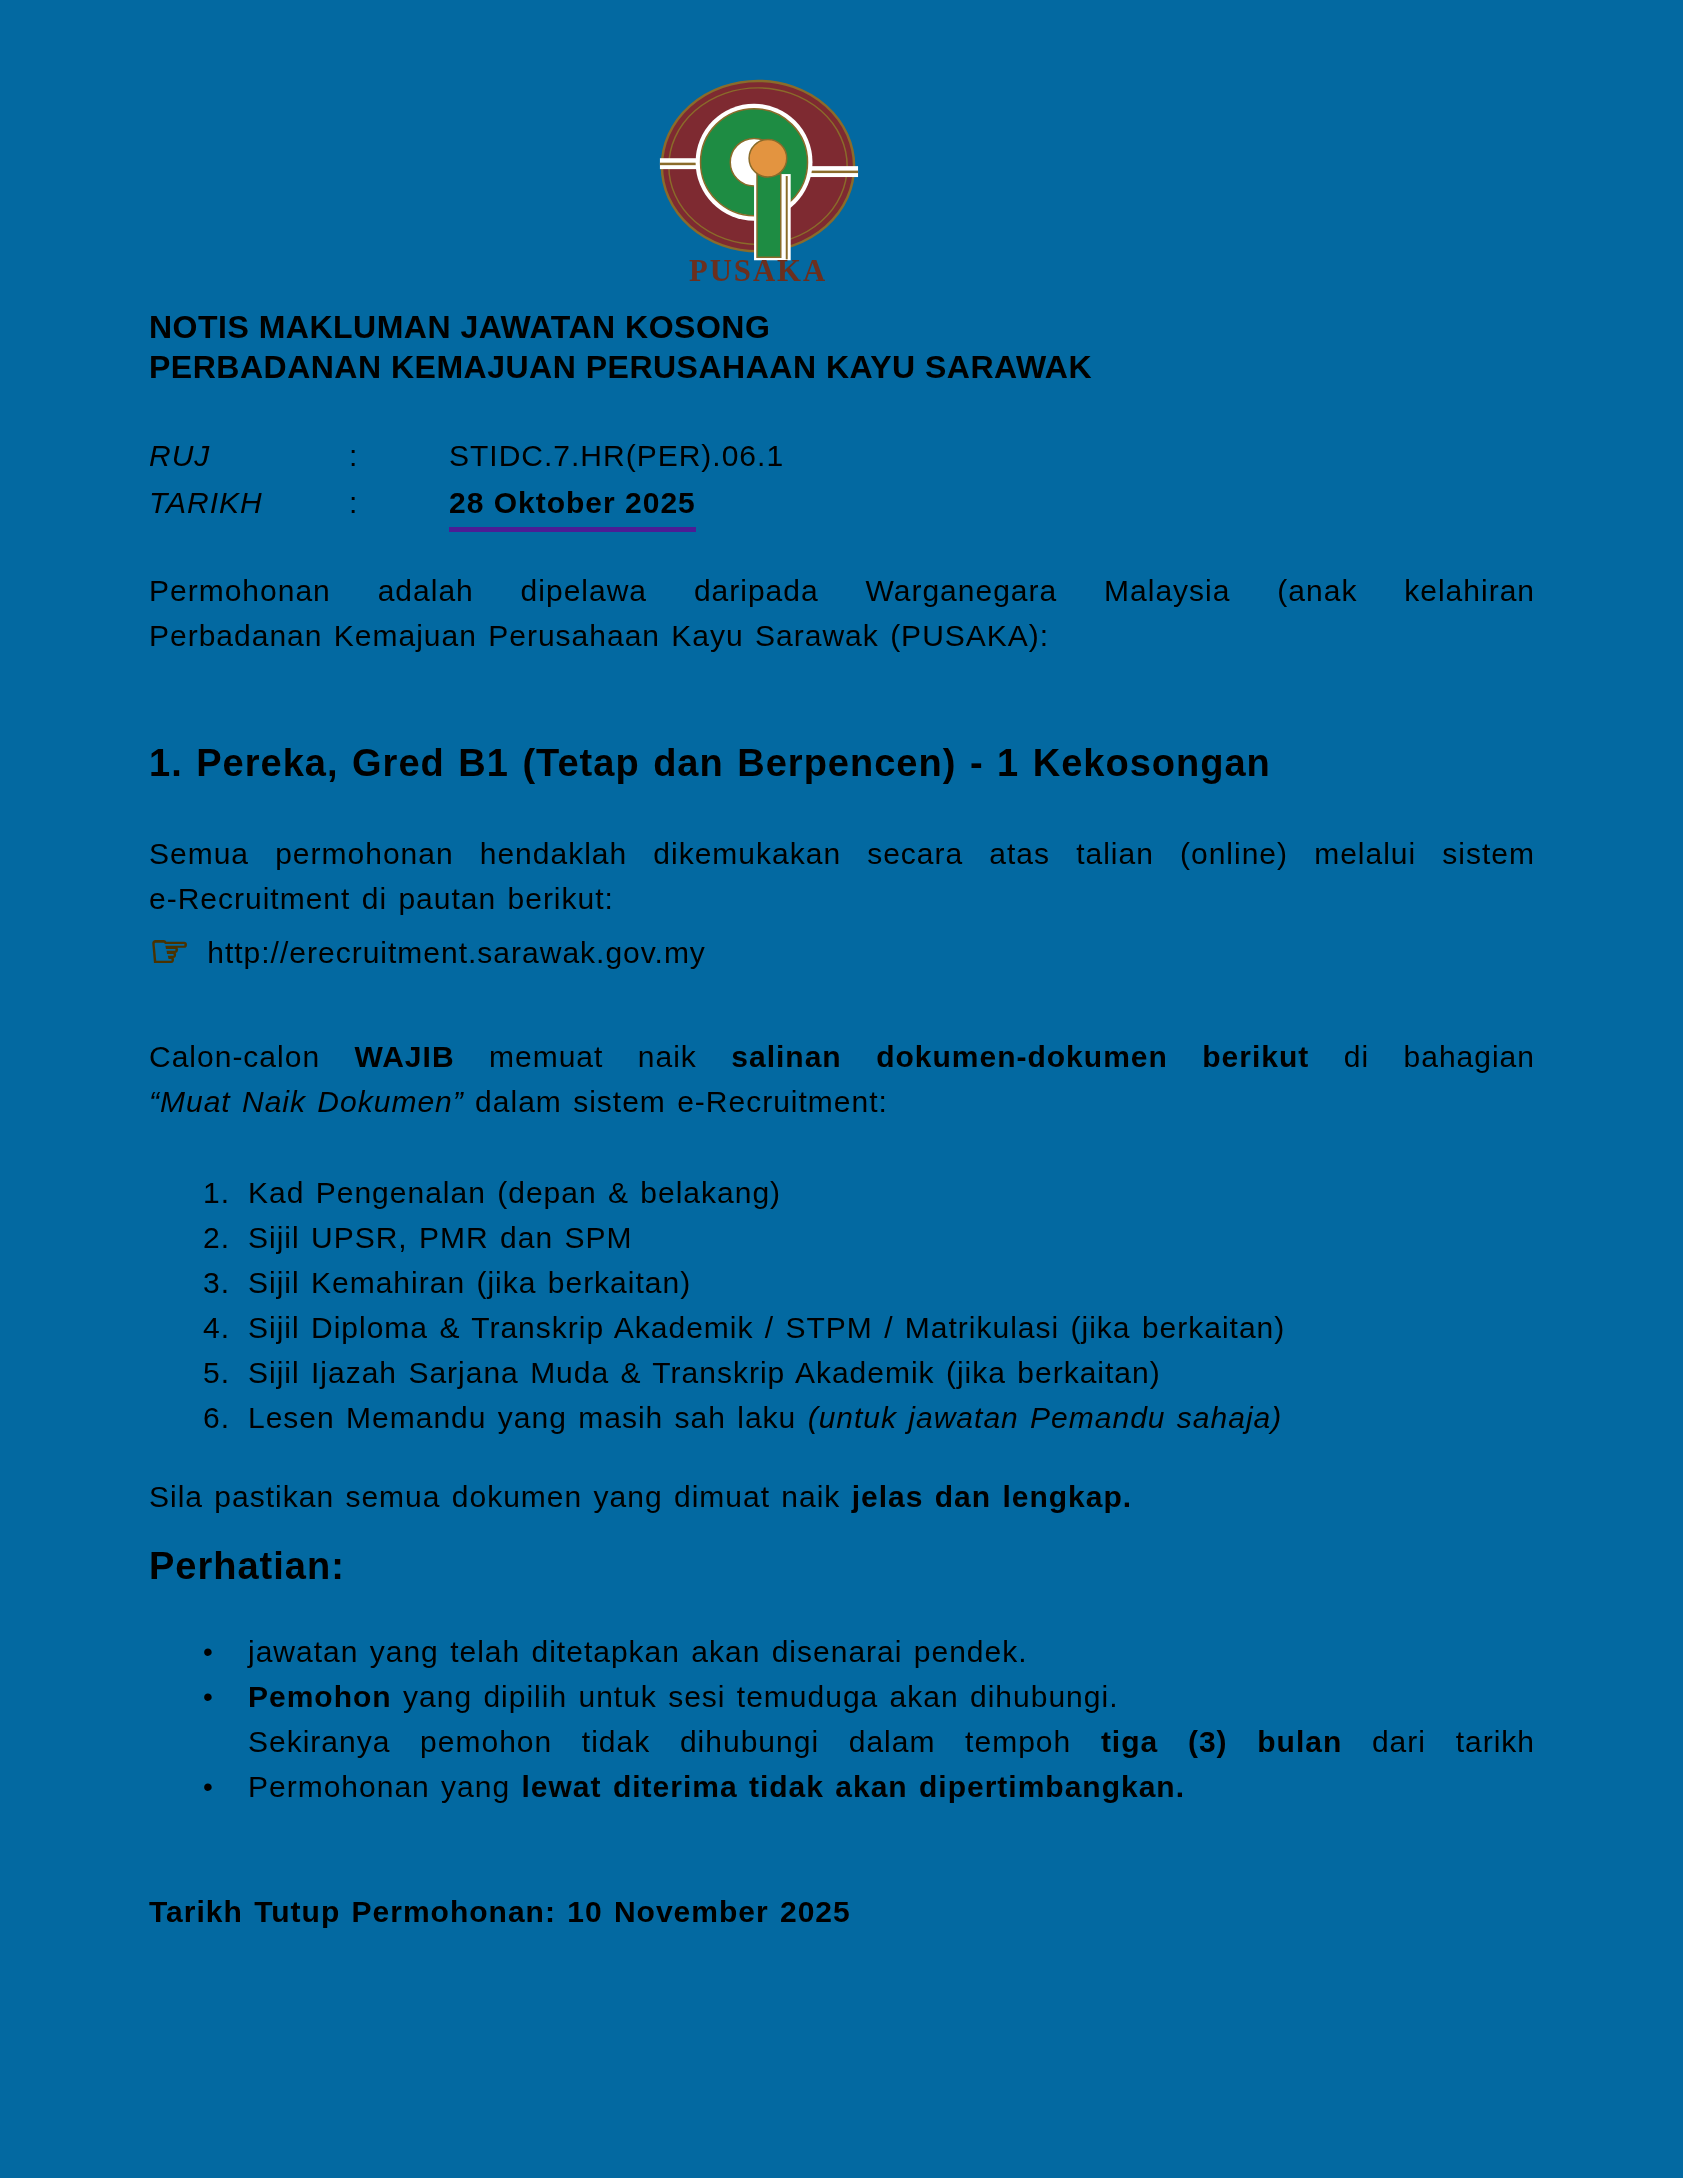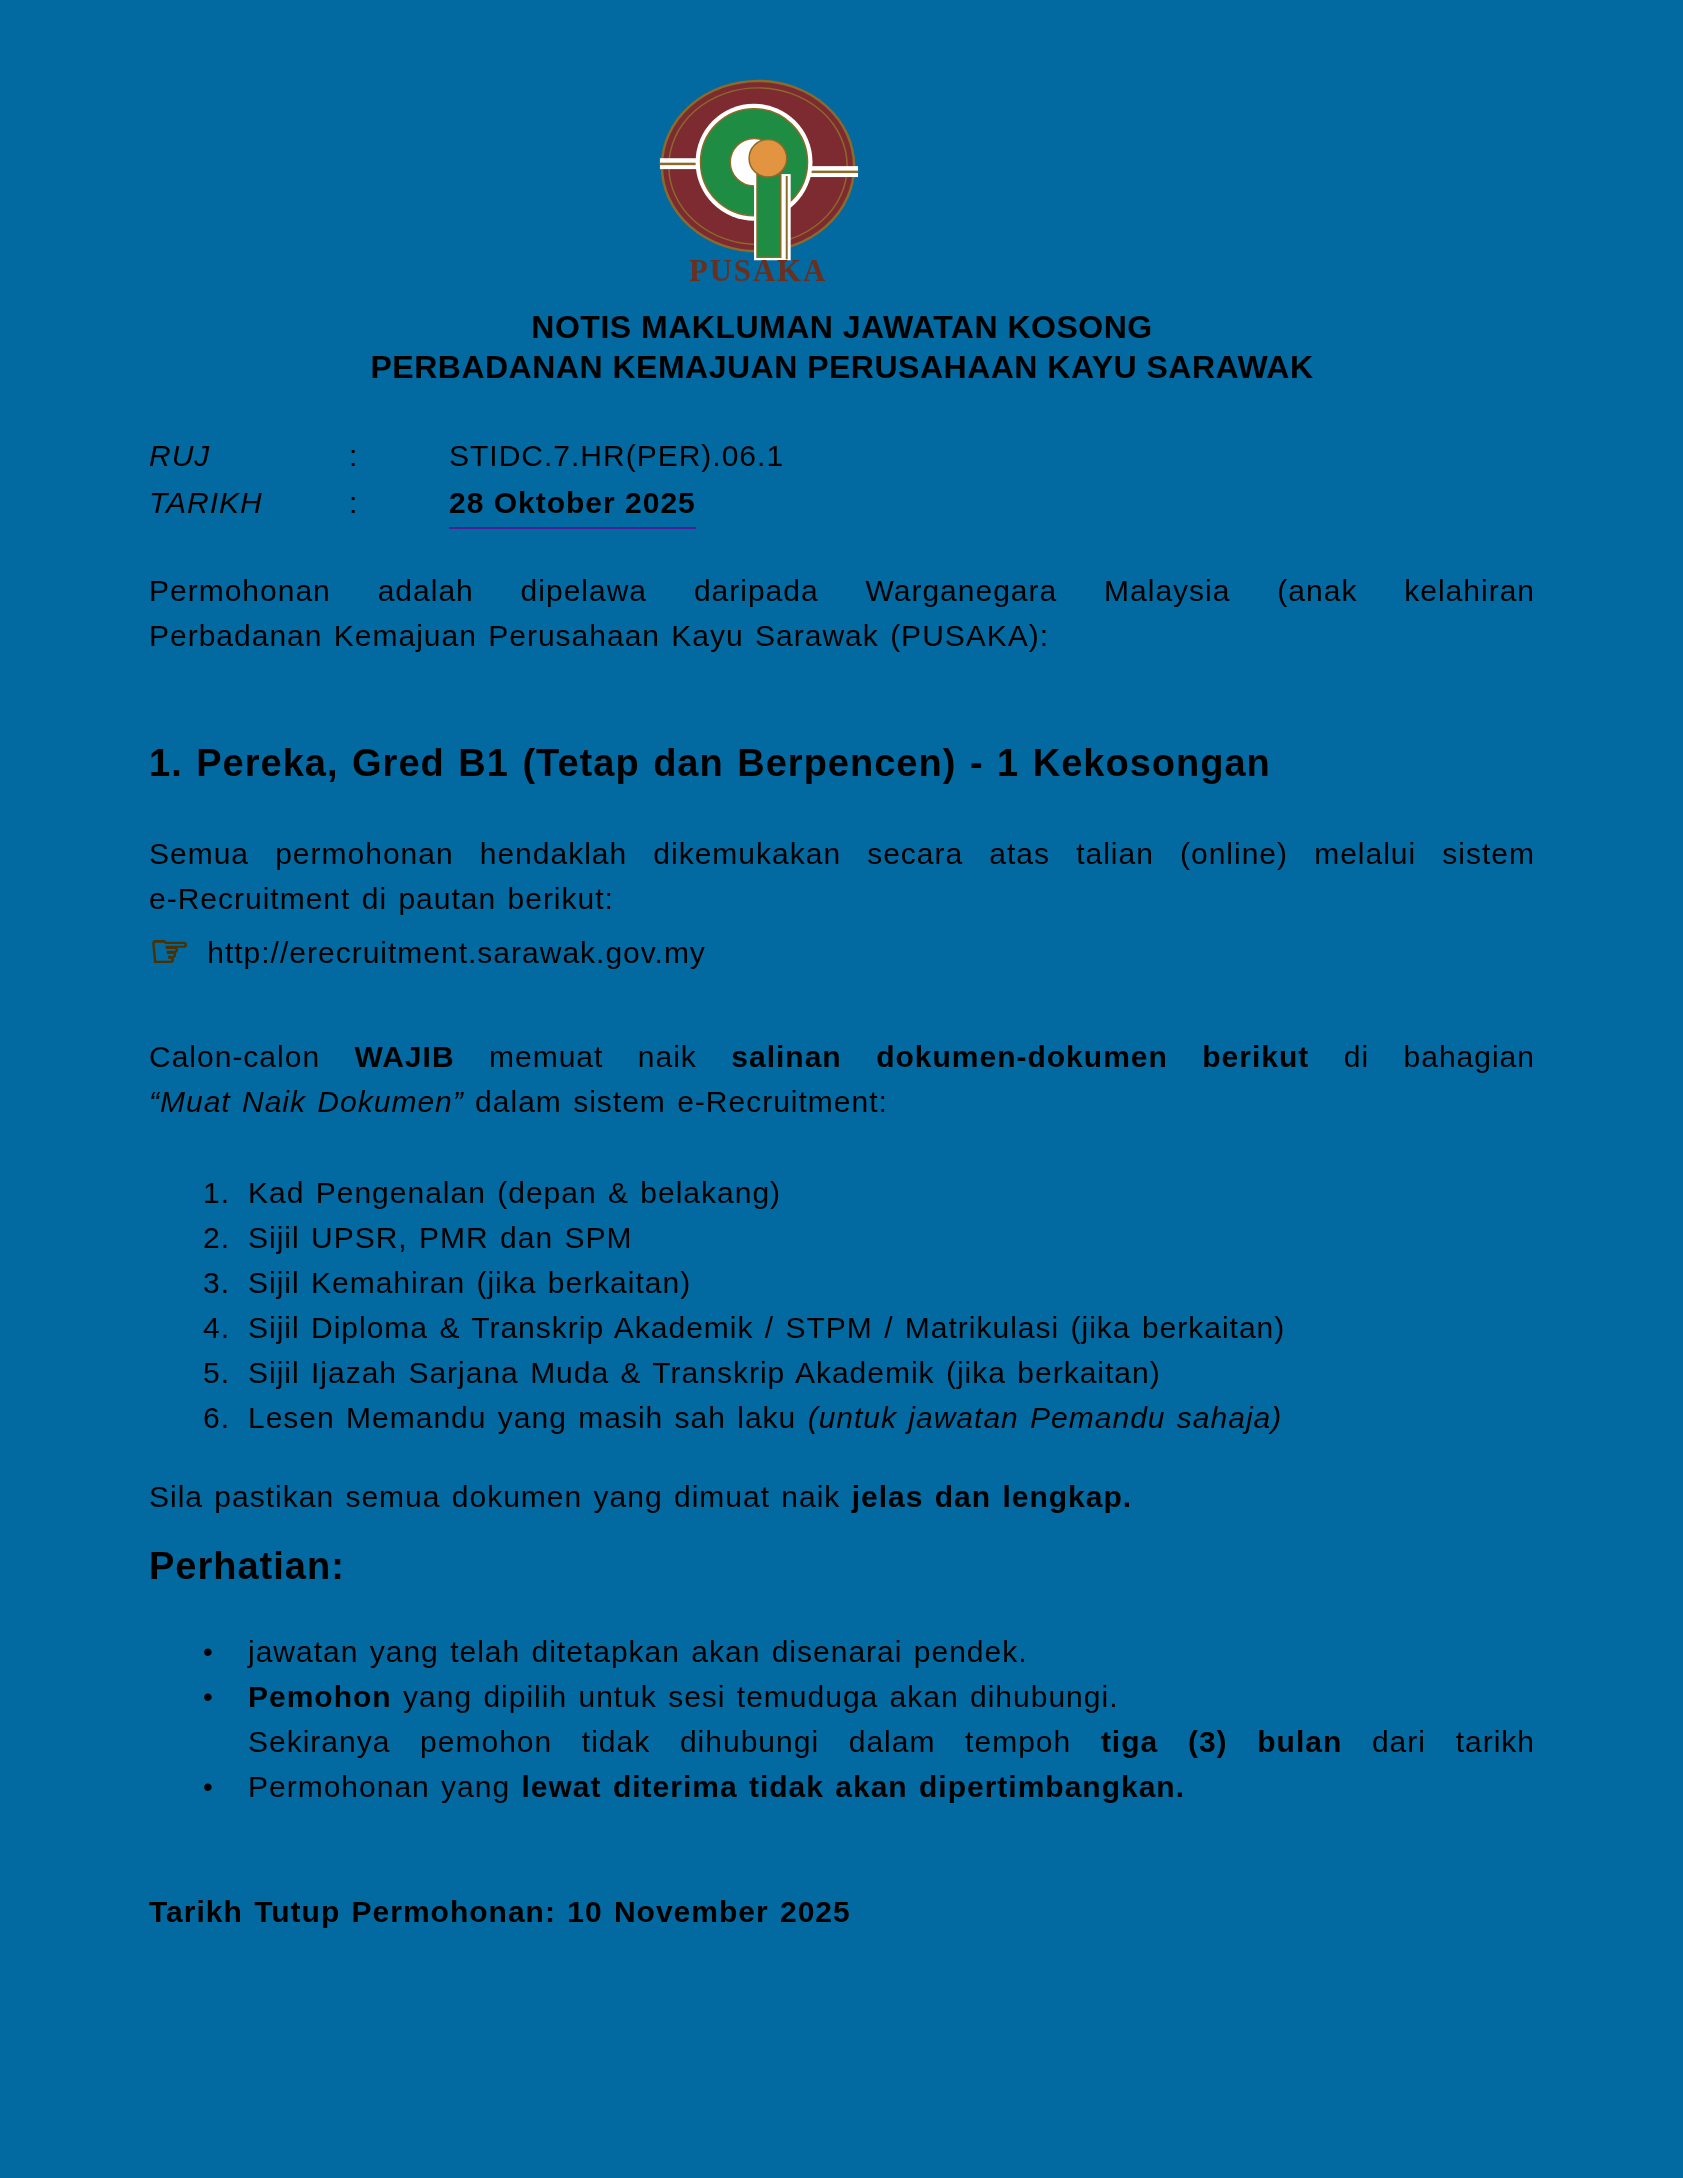--- a/index.html
+++ b/index.html
@@ -8,28 +8,28 @@
     font-family:"Liberation Sans",sans-serif;color:#000;overflow:hidden;
     margin:0 auto;
   }
   .abs{position:absolute;}
   .content{left:149px;width:1386px;}
   .body-text{font-size:30px;line-height:45px;letter-spacing:1px;word-spacing:2px;}
   .line{text-align:left;}
   .jline{text-align:justify;text-align-last:justify;}
   .b{font-weight:700;}
   .i{font-style:italic;}
-  .title-block{top:307px;text-align:center;}
+  .title-block{top:307px;}
   .title-line{font-weight:700;font-size:32px;line-height:40px;letter-spacing:0.5px;}
   .ref-block{top:432px;}
   .ref-row{display:flex;font-size:30px;line-height:47px;letter-spacing:1px;}
   .ref-label{width:200px;flex:none;font-style:italic;}
   .ref-sep{width:100px;flex:none;}
   .ref-value{}
-  .bold-underline{font-weight:700;border-bottom:2px solid #4c1d95;padding-bottom:1px;}
+  .bold-underline{font-weight:700;border-bottom:5px solid #4c1d95;padding-bottom:1px;}
   .heading{font-weight:700;font-size:38px;line-height:45px;letter-spacing:1px;word-spacing:2px;}
   .link-row{display:flex;align-items:flex-start;font-size:30px;letter-spacing:1px;line-height:48px;}
   .hand-icon{
     font-size:46px;line-height:44px;color:#f2b33d;
     -webkit-text-stroke:1.5px #4a3200;margin-right:16px;flex:none;
   }
   .list-item{display:flex;}
   .marker{flex:0 0 45px;margin-left:54px;}
   .note-marker{flex:0 0 45px;margin-left:54px;font-size:28px;}
   .item-body{flex:1 1 auto;max-width:1287px;}

